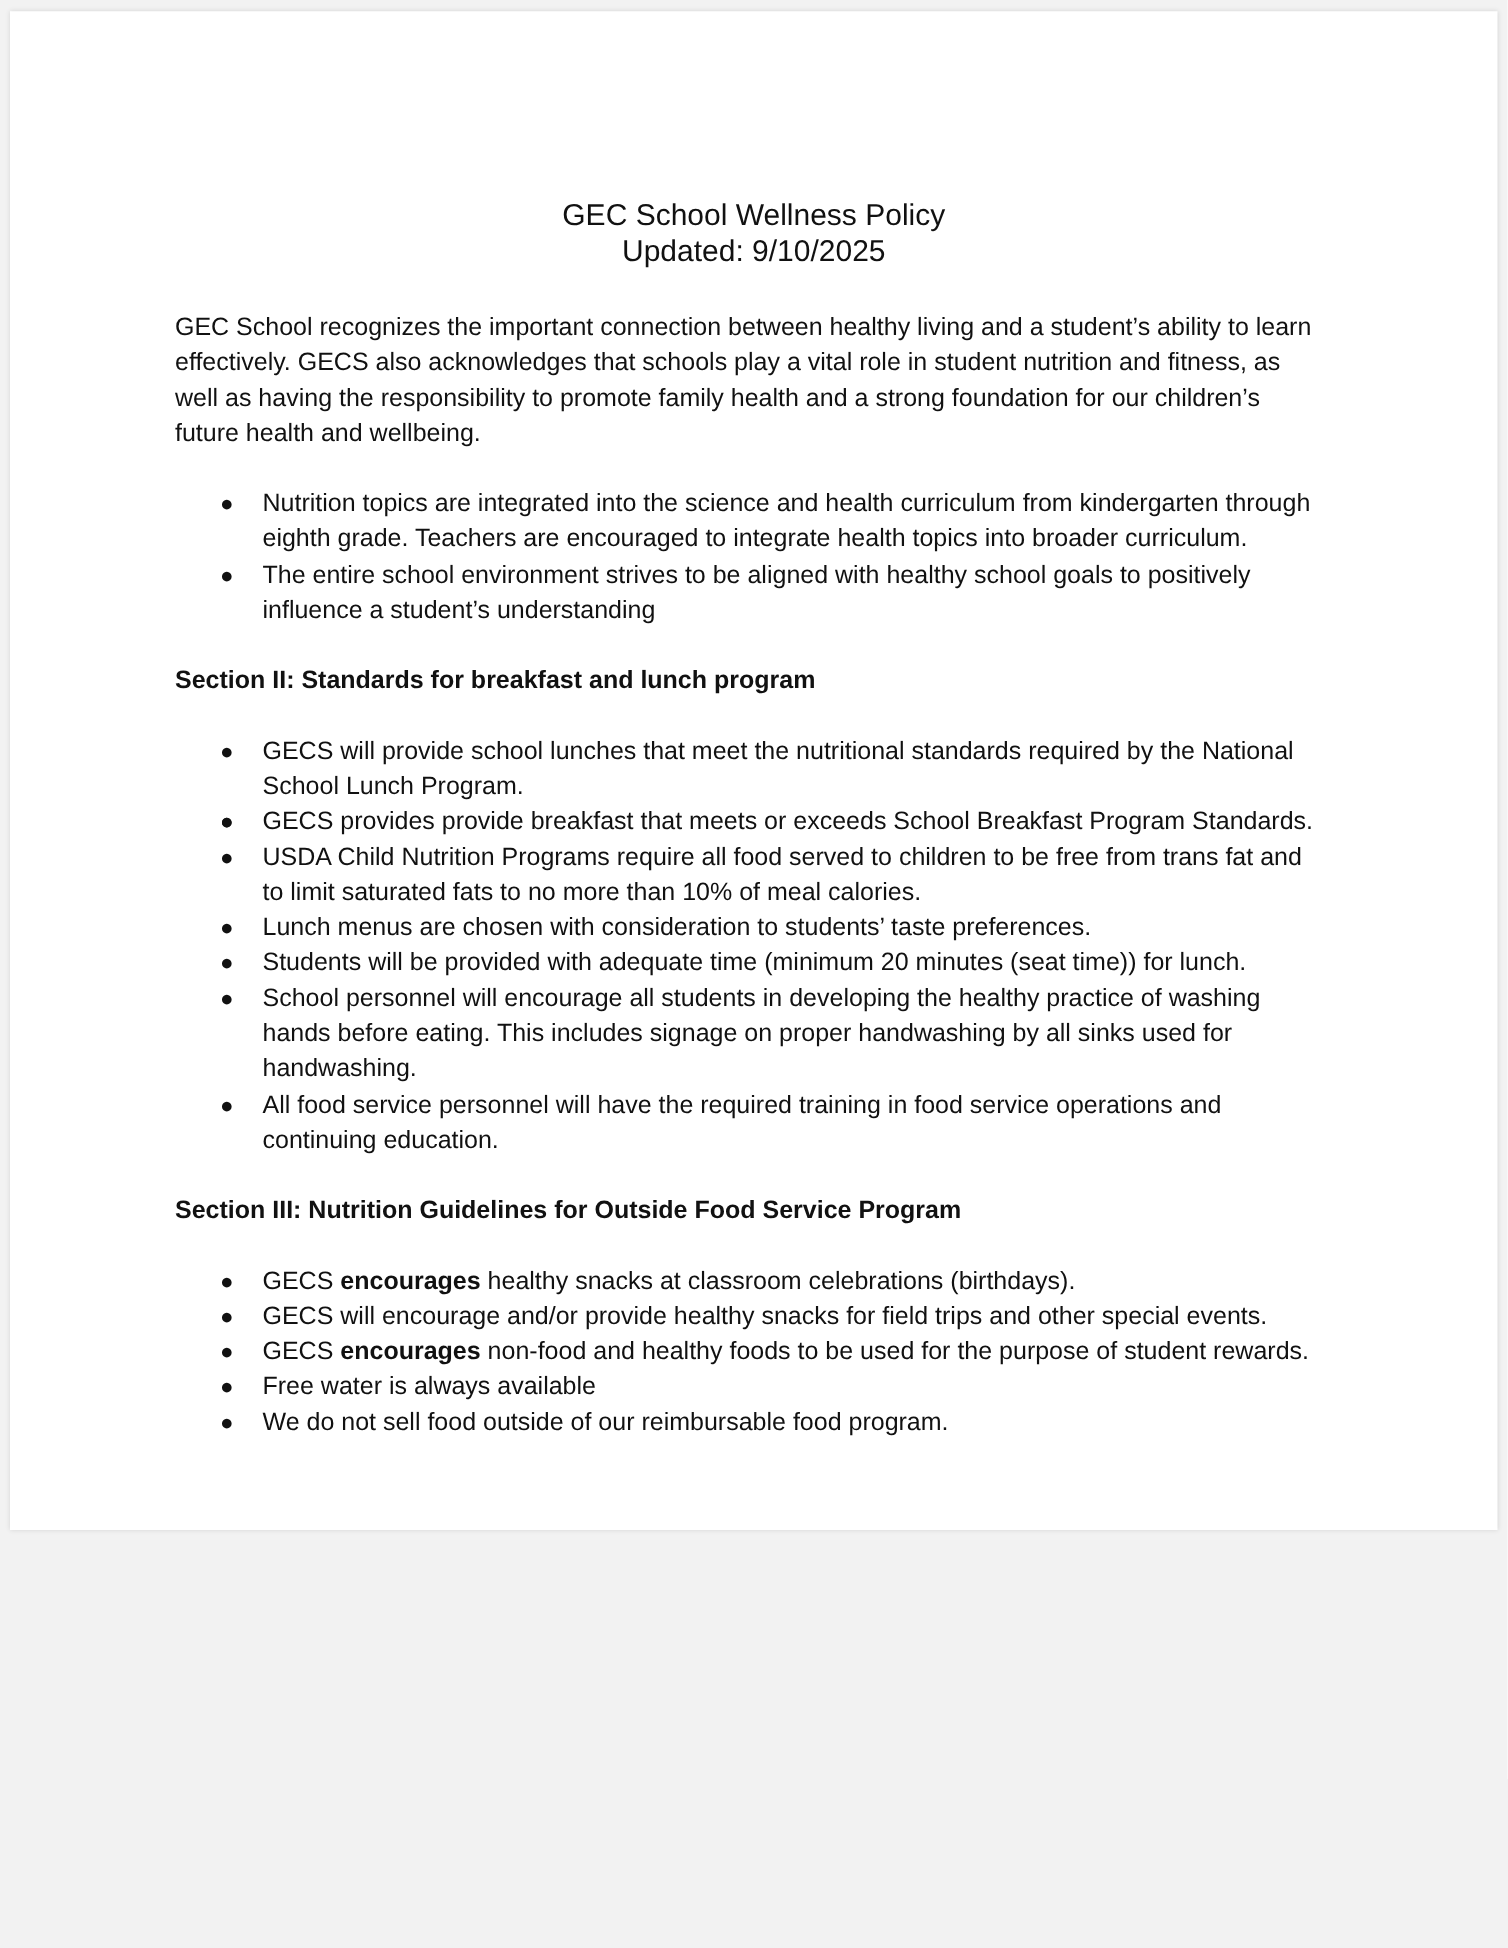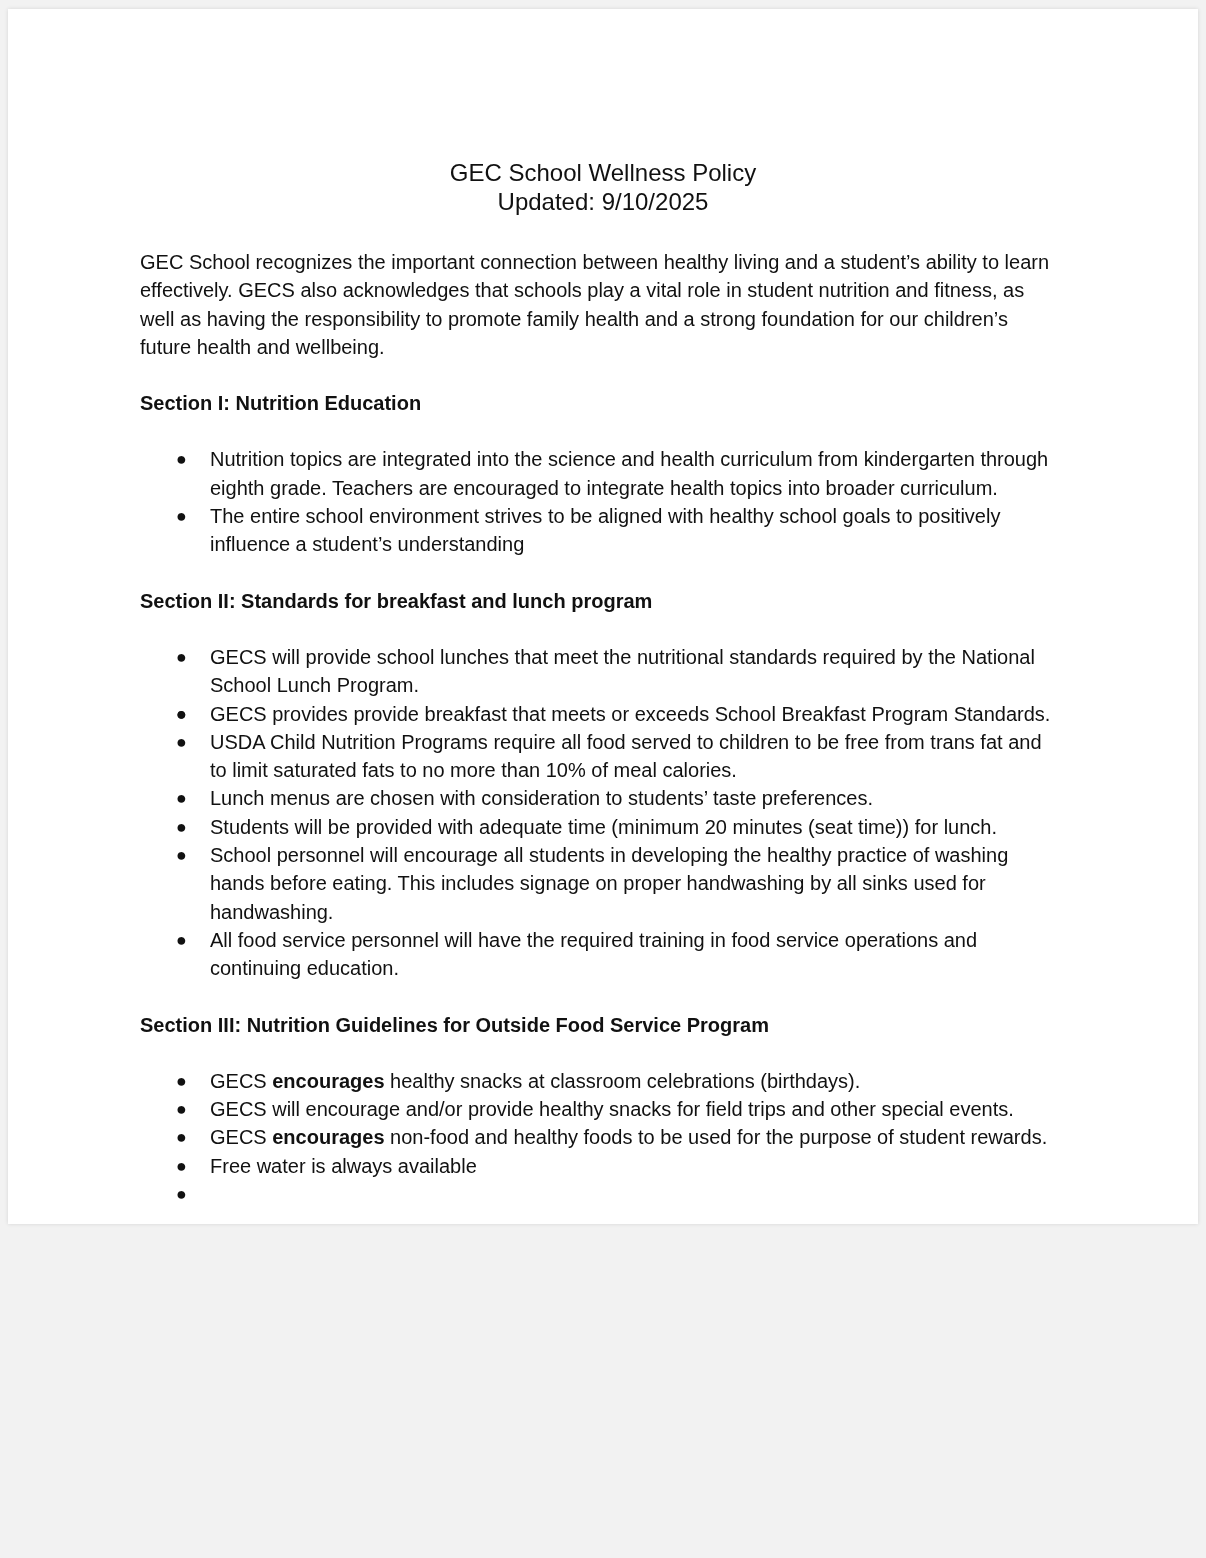--- a/index.html
+++ b/index.html
@@ -83,21 +83,20 @@
 <div class="page">
   <div class="title-block">
     <h1 class="doc-title">GEC School Wellness Policy</h1>
     <p class="doc-updated">Updated: 9/10/2025</p>
   </div>
 
   <div class="content">
     <p class="intro">GEC School recognizes the important connection between healthy living and a student’s ability to learn effectively. GECS also acknowledges that schools play a vital role in student nutrition and fitness, as well as having the responsibility to promote family health and a strong foundation for our children’s future health and wellbeing.</p>
 
     <div class="section">
-      <p class="section-heading">Section I: Nutrition Education</p>
       <ul class="bullets">
         <li><span class="bullet">●</span><span>Nutrition topics are integrated into the science and health curriculum from kindergarten through eighth grade. Teachers are encouraged to integrate health topics into broader curriculum.</span></li>
         <li><span class="bullet">●</span><span>The entire school environment strives to be aligned with healthy school goals to positively influence a student’s understanding</span></li>
       </ul>
     </div>
 
     <div class="section">
       <p class="section-heading">Section II: Standards for breakfast and lunch program</p>
       <ul class="bullets">
         <li><span class="bullet">●</span><span>GECS will provide school lunches that meet the nutritional standards required by the National School Lunch Program.</span></li>
@@ -111,17 +110,17 @@
       </ul>
     </div>
 
     <div class="section">
       <p class="section-heading">Section III: Nutrition Guidelines for Outside Food Service Program</p>
       <ul class="bullets">
         <li><span class="bullet">●</span><span><span>GECS </span><b class="em">encourages</b><span> healthy snacks at classroom celebrations (birthdays).</span></span></li>
         <li><span class="bullet">●</span><span>GECS will encourage and/or provide healthy snacks for field trips and other special events.</span></li>
         <li><span class="bullet">●</span><span><span>GECS </span><b class="em">encourages</b><span> non-food and healthy foods to be used for the purpose of student rewards.</span></span></li>
         <li><span class="bullet">●</span><span>Free water is always available</span></li>
-        <li><span class="bullet">●</span></li>
+        <li><span class="bullet">●</span><span>We do not sell food outside of our reimbursable food program.</span></li>
       </ul>
     </div>
   </div>
 </div>
 
 </body></html>

